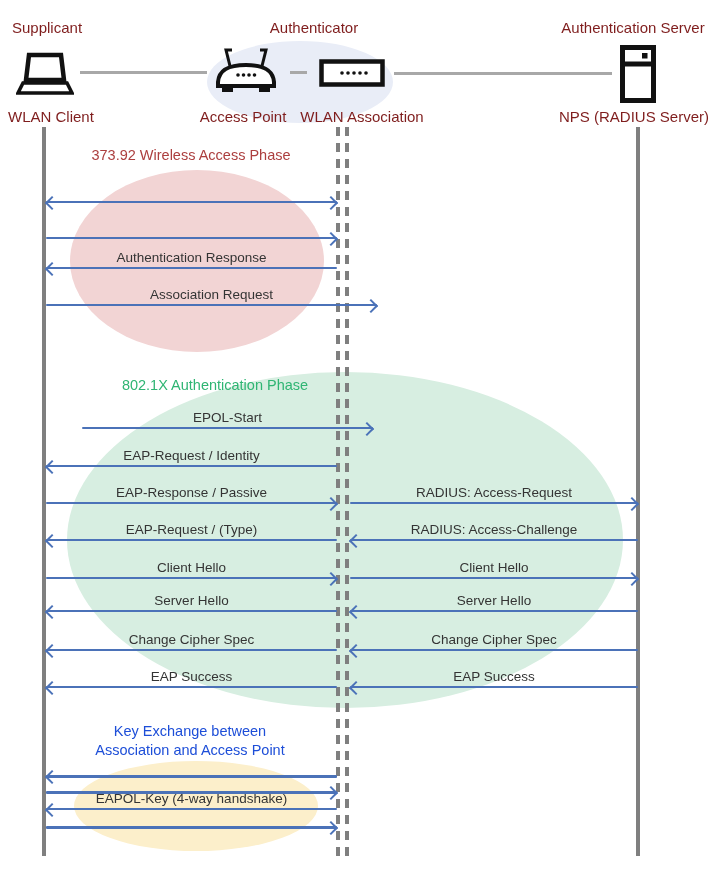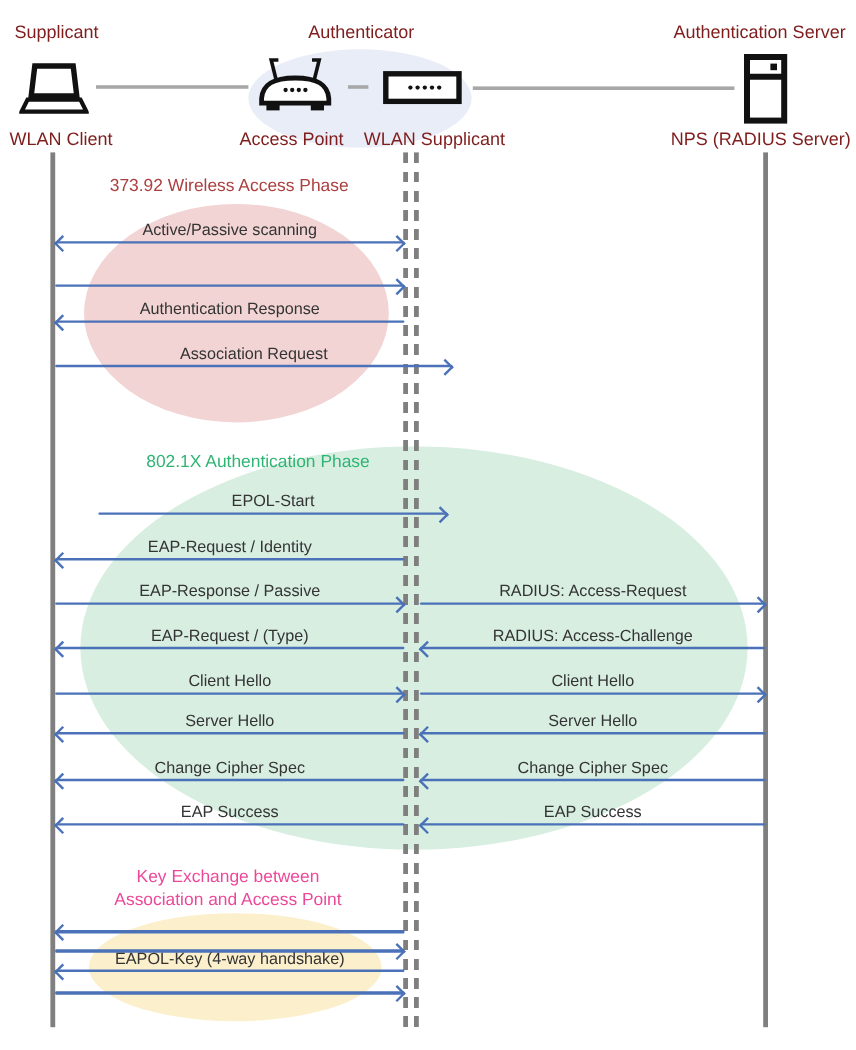--- a/index.html
+++ b/index.html
@@ -46,21 +46,21 @@
 <body>
 
 <div class="diagram">
 
   <div class="ellipse el-auth-group"></div>
   <div class="ellipse el-red"></div>
   <div class="ellipse el-green"></div>
   <div class="ellipse el-yellow"></div>
 
   <div class="role" style="left:12px;top:19px;">Supplicant</div>
-  <div class="role center" style="left:221px;top:19px;width:160px;">Authenticator</div>
+  <div class="role center" style="left:234px;top:19px;width:160px;">Authenticator</div>
   <div class="role center" style="left:553px;top:19px;width:160px;">Authentication Server</div>
 
   <div class="hline" style="left:80px;top:71px;width:127px;"></div>
   <div class="hline" style="left:290px;top:71px;width:17px;"></div>
   <div class="hline" style="left:394px;top:72px;width:218px;"></div>
 
   <div class="icon" style="left:16px;top:52px;">
     <svg width="58" height="46" viewBox="0 0 58 46">
       <path d="M13 3 L45 3 L48 28 L10 28 Z" fill="#fff" stroke="#111" stroke-width="4.5"></path>
       <path d="M7 31 L51 31 L56 41 L2 41 Z" fill="#fff" stroke="#111" stroke-width="3.5"></path>
@@ -95,37 +95,36 @@
   <div class="icon" style="left:619px;top:44px;">
     <svg width="38" height="60" viewBox="0 0 38 60">
       <rect x="3.5" y="3.5" width="31" height="53" fill="#fff" stroke="#111" stroke-width="5"></rect>
       <line x1="3.5" y1="20" x2="34.5" y2="20" stroke="#111" stroke-width="5"></line>
       <rect x="23" y="9" width="5.5" height="5.5" fill="#111"></rect>
     </svg>
   </div>
 
   <div class="device" style="left:8px;top:108px;">WLAN Client</div>
   <div class="device center" style="left:183px;top:108px;width:120px;">Access Point</div>
-  <div class="device center" style="left:292px;top:108px;width:140px;">WLAN Supplicant</div>
+  <div class="device center" style="left:292px;top:108px;width:140px;">WLAN Association</div>
   <div class="device center" style="left:554px;top:108px;width:160px;">NPS (RADIUS Server)</div>
 
   <div class="lifeline" style="left:42px;"></div>
   <div class="lifeline dashed" style="left:336px;"></div>
   <div class="lifeline dashed" style="left:345px;"></div>
   <div class="lifeline" style="left:636px;"></div>
 
   <div class="phase-title" style="left:45px;width:292px;top:146px;color:#AC3F3F;">373.92 Wireless Access Phase</div>
   <div class="phase-title" style="left:45px;width:340px;top:376px;color:#2FB573;">802.1X Authentication Phase</div>
-  <div class="phase-title" style="left:70px;width:240px;top:722px;color:#ec4899;">
+  <div class="phase-title" style="left:70px;width:240px;top:722px;color:#1d4ed8;">
     <span>Key Exchange between</span><br>
     <span>Association and Access Point</span>
   </div>
 
   <div class="msg left-col" style="top:181px;">
-    <div class="lbl">Active/Passive scanning</div>
     <div class="arrow a-left a-right"></div>
   </div>
   <div class="msg left-col" style="top:217px;">
     <div class="arrow a-right"></div>
   </div>
   <div class="msg left-col" style="top:247px;">
     <div class="lbl">Authentication Response</div>
     <div class="arrow a-left"></div>
   </div>
   <div class="msg left-col" style="top:284px;padding-left:40px;">

